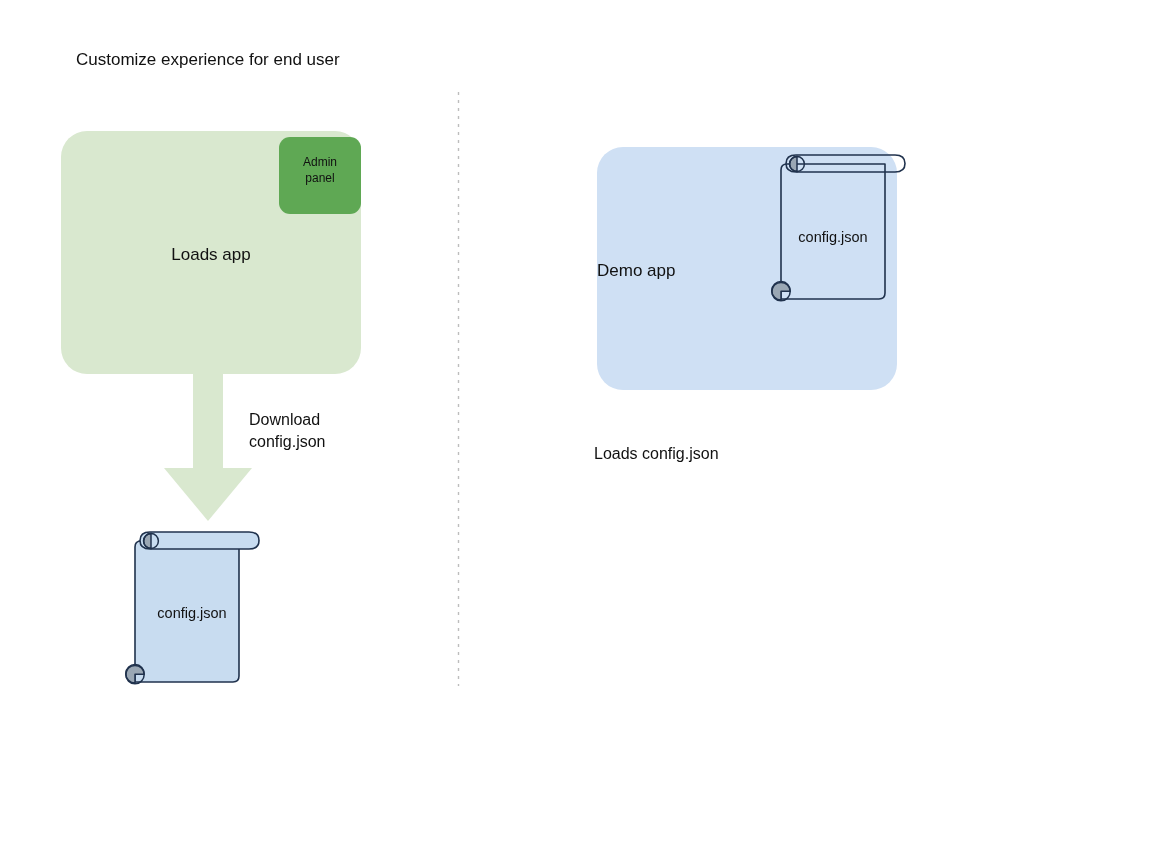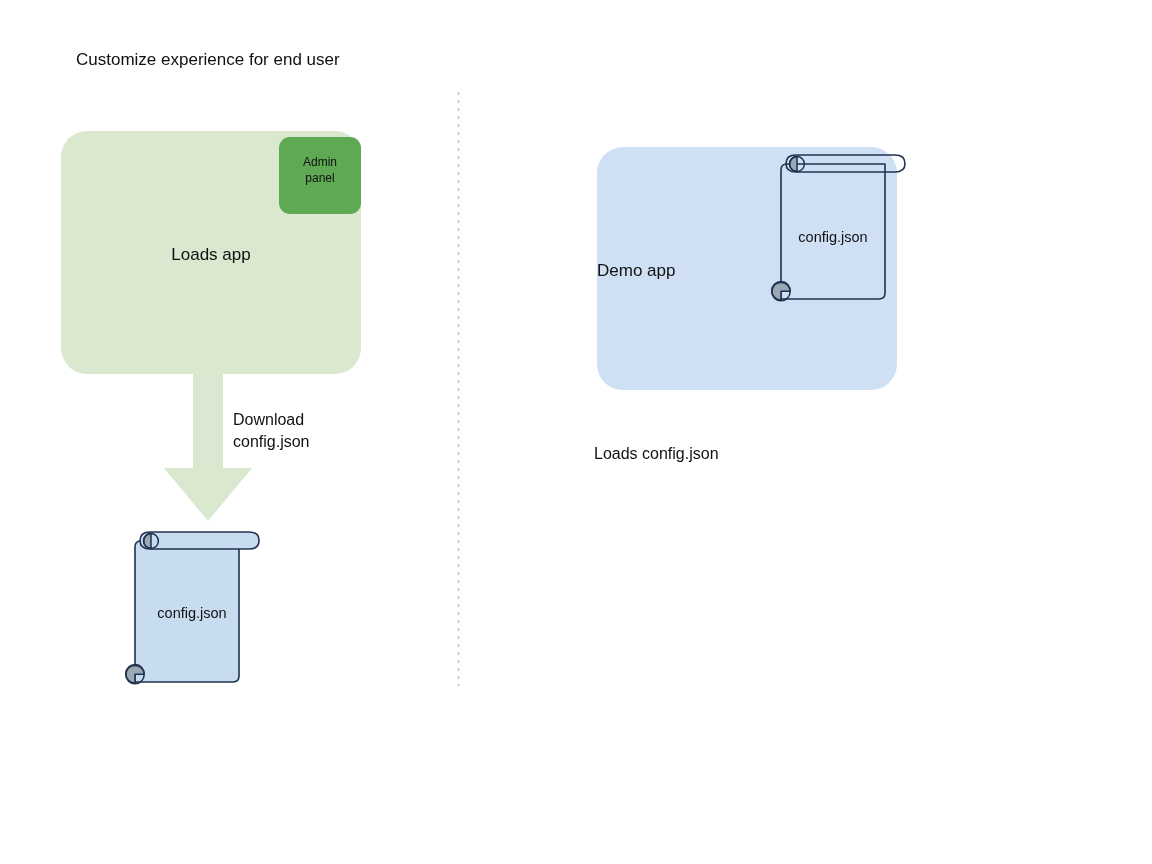--- a/index.html
+++ b/index.html
@@ -141,21 +141,21 @@
 
   </svg>
 
   <div class="txt header-txt" style="left:76px; top:49px;">Customize experience for end user</div>
 
 
   <div class="txt box-label" style="left:61px; top:244px; width:300px; text-align:center;">Loads app</div>
 
   <div class="txt panel-label" style="left:279px; top:155px; width:82px;"><span>Admin</span><br><span>panel</span></div>
 
-  <div class="txt arrow-label" style="left:233px; top:409px;"><span>Download</span><br><span>config.json</span></div>
+  <div class="txt arrow-label" style="left:249px; top:409px;"><span>Download</span><br><span>config.json</span></div>
 
   <div class="txt doc-label" style="left:135px; top:604px; width:114px;">config.json</div>
 
   <div class="txt box-label" style="left:597px; top:260px; width:205px; ">Demo app</div>
 
   <div class="txt doc-label" style="left:781px; top:228px; width:104px;">config.json</div>
 
   <div class="txt caption-txt" style="left:594px; top:444px;">Loads config.json</div>
 
 </div>

